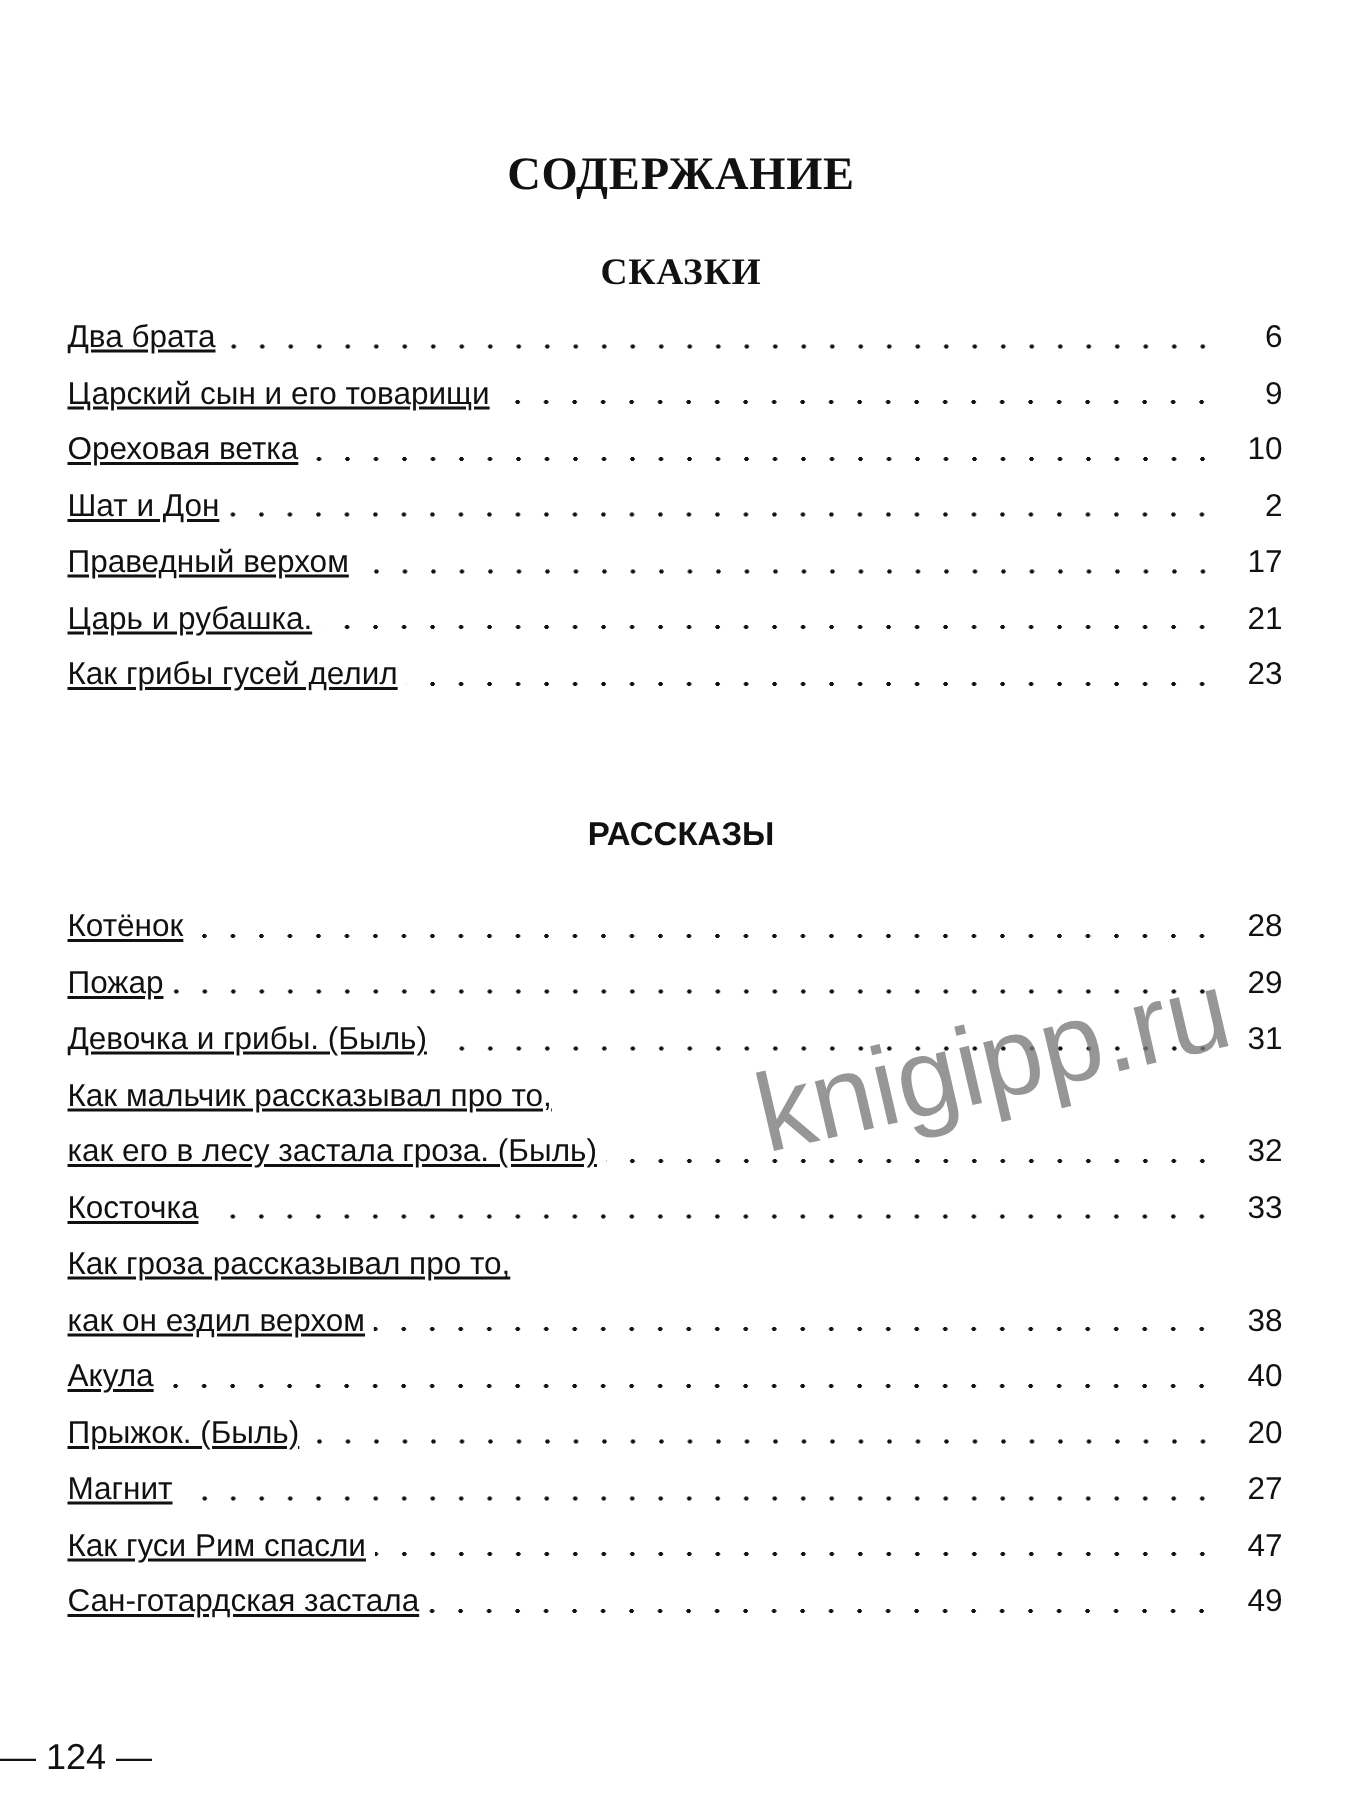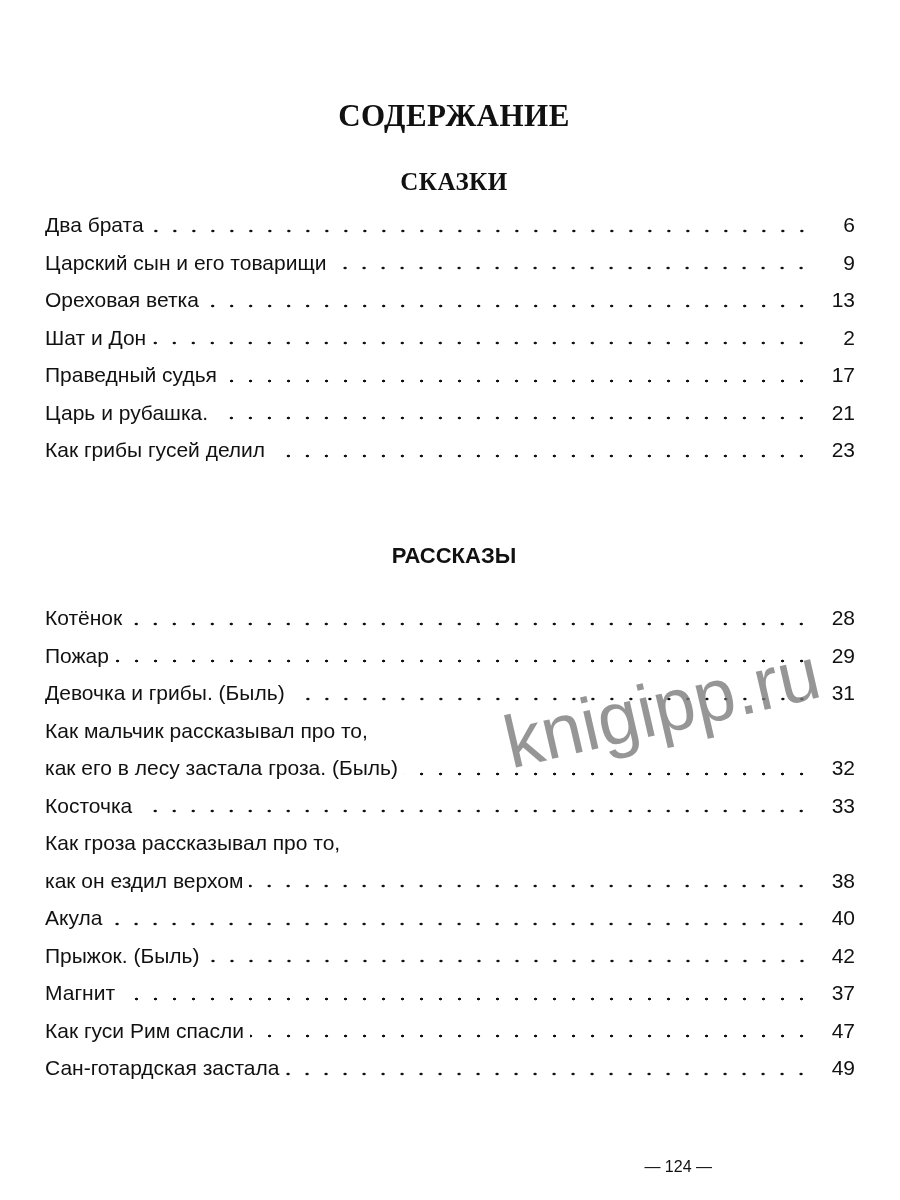--- a/index.html
+++ b/index.html
@@ -54,20 +54,21 @@
       font-size: 21px;
       line-height: 1;
       position: relative;
     }
     .toc-row .title {
       white-space: nowrap;
       background: #fff;
       padding-right: 6px;
       position: relative;
       z-index: 1;
+      text-decoration: underline;
     }
     .toc-row .leader {
       flex: 1;
       height: 4px;
       margin-top: 12px;
       background-image: radial-gradient(circle, #111 1.3px, transparent 1.6px);
       background-size: 19px 4px;
       background-repeat: repeat-x;
       background-position: right center;
       margin-right: 14px;
@@ -76,22 +77,22 @@
       min-width: 30px;
       text-align: right;
       background: #fff;
     }
     .toc-row.no-leader .leader { visibility: hidden; }
     .folio {
       position: absolute;
       top: 1158px;
       left: 0;
       width: 712px;
-      text-align: right;
-      font-size: 16px;
+      text-align: left;
+      font-size: 24px;
     }
     .watermark {
       position: absolute;
       left: 515px;
       top: 700px;
       font-size: 74px;
       color: rgba(120,120,120,0.78);
       transform: rotate(-13deg);
       transform-origin: left bottom;
       font-family: "Liberation Sans", "DejaVu Sans", sans-serif;
@@ -114,29 +115,29 @@
       <span class="page">6</span>
     </div>
   <div class="toc-row">
       <span class="title">Царский сын и его товарищи</span>
       <span class="leader"></span>
       <span class="page">9</span>
     </div>
   <div class="toc-row">
       <span class="title">Ореховая ветка</span>
       <span class="leader"></span>
-      <span class="page">13</span>
+      <span class="page">10</span>
     </div>
   <div class="toc-row">
       <span class="title">Шат и Дон</span>
       <span class="leader"></span>
       <span class="page">2</span>
     </div>
   <div class="toc-row">
-      <span class="title">Праведный судья</span>
+      <span class="title">Праведный верхом</span>
       <span class="leader"></span>
       <span class="page">17</span>
     </div>
   <div class="toc-row">
       <span class="title">Царь и рубашка.</span>
       <span class="leader"></span>
       <span class="page">21</span>
     </div>
   <div class="toc-row">
       <span class="title">Как грибы гусей делил</span>
@@ -189,26 +190,26 @@
       <span class="page">38</span>
     </div>
   <div class="toc-row">
       <span class="title">Акула</span>
       <span class="leader"></span>
       <span class="page">40</span>
     </div>
   <div class="toc-row">
       <span class="title">Прыжок. (Быль)</span>
       <span class="leader"></span>
-      <span class="page">42</span>
+      <span class="page">20</span>
     </div>
   <div class="toc-row">
       <span class="title">Магнит</span>
       <span class="leader"></span>
-      <span class="page">37</span>
+      <span class="page">27</span>
     </div>
   <div class="toc-row">
       <span class="title">Как гуси Рим спасли</span>
       <span class="leader"></span>
       <span class="page">47</span>
     </div>
   <div class="toc-row">
       <span class="title">Сан-готардская застала</span>
       <span class="leader"></span>
       <span class="page">49</span>

